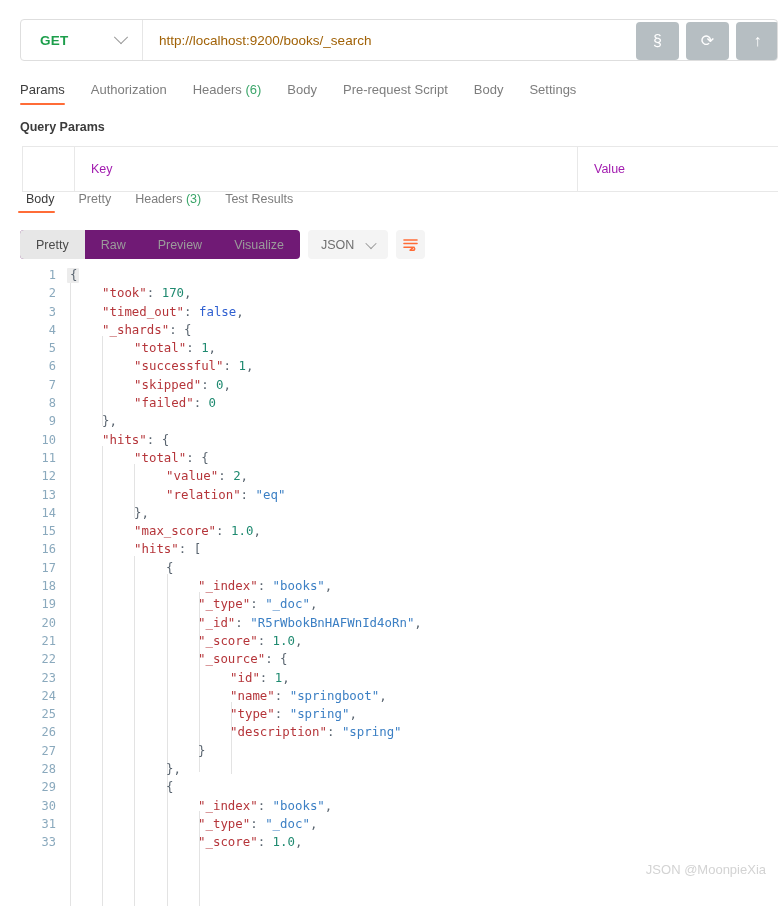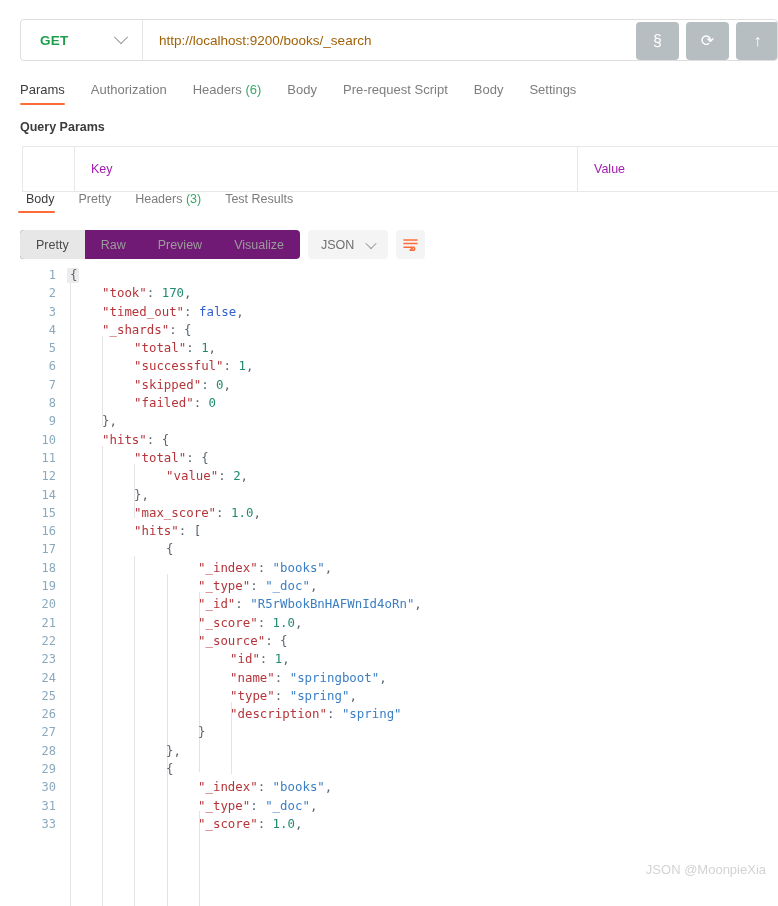--- a/index.html
+++ b/index.html
@@ -392,20 +392,21 @@
       <div class="code-line"><span class="ln">3</span><span class="src" style="left: 102px;"><span class="k">"timed_out"</span><span class="pun">: </span><span class="bool">false</span><span class="pun">,</span></span></div>
       <div class="code-line"><span class="ln">4</span><span class="src" style="left: 102px;"><span class="k">"_shards"</span><span class="pun">: {</span></span></div>
       <div class="code-line"><span class="ln">5</span><span class="src" style="left: 134px;"><span class="k">"total"</span><span class="pun">: </span><span class="num">1</span><span class="pun">,</span></span></div>
       <div class="code-line"><span class="ln">6</span><span class="src" style="left: 134px;"><span class="k">"successful"</span><span class="pun">: </span><span class="num">1</span><span class="pun">,</span></span></div>
       <div class="code-line"><span class="ln">7</span><span class="src" style="left: 134px;"><span class="k">"skipped"</span><span class="pun">: </span><span class="num">0</span><span class="pun">,</span></span></div>
       <div class="code-line"><span class="ln">8</span><span class="src" style="left: 134px;"><span class="k">"failed"</span><span class="pun">: </span><span class="num">0</span></span></div>
       <div class="code-line"><span class="ln">9</span><span class="src" style="left: 102px;"><span class="pun">},</span></span></div>
       <div class="code-line"><span class="ln">10</span><span class="src" style="left: 102px;"><span class="k">"hits"</span><span class="pun">: {</span></span></div>
       <div class="code-line"><span class="ln">11</span><span class="src" style="left: 134px;"><span class="k">"total"</span><span class="pun">: {</span></span></div>
       <div class="code-line"><span class="ln">12</span><span class="src" style="left: 166px;"><span class="k">"value"</span><span class="pun">: </span><span class="num">2</span><span class="pun">,</span></span></div>
+      <div class="code-line"><span class="ln">13</span><span class="src" style="left: 166px;"><span class="k">"relation"</span><span class="pun">: </span><span class="str">"eq"</span></span></div>
       <div class="code-line"><span class="ln">14</span><span class="src" style="left: 134px;"><span class="pun">},</span></span></div>
       <div class="code-line"><span class="ln">15</span><span class="src" style="left: 134px;"><span class="k">"max_score"</span><span class="pun">: </span><span class="num">1.0</span><span class="pun">,</span></span></div>
       <div class="code-line"><span class="ln">16</span><span class="src" style="left: 134px;"><span class="k">"hits"</span><span class="pun">: [</span></span></div>
       <div class="code-line"><span class="ln">17</span><span class="src" style="left: 166px;"><span class="pun">{</span></span></div>
       <div class="code-line"><span class="ln">18</span><span class="src" style="left: 198px;"><span class="k">"_index"</span><span class="pun">: </span><span class="str">"books"</span><span class="pun">,</span></span></div>
       <div class="code-line"><span class="ln">19</span><span class="src" style="left: 198px;"><span class="k">"_type"</span><span class="pun">: </span><span class="str">"_doc"</span><span class="pun">,</span></span></div>
       <div class="code-line"><span class="ln">20</span><span class="src" style="left: 198px;"><span class="k">"_id"</span><span class="pun">: </span><span class="str">"R5rWbokBnHAFWnId4oRn"</span><span class="pun">,</span></span></div>
       <div class="code-line"><span class="ln">21</span><span class="src" style="left: 198px;"><span class="k">"_score"</span><span class="pun">: </span><span class="num">1.0</span><span class="pun">,</span></span></div>
       <div class="code-line"><span class="ln">22</span><span class="src" style="left: 198px;"><span class="k">"_source"</span><span class="pun">: {</span></span></div>
       <div class="code-line"><span class="ln">23</span><span class="src" style="left: 230px;"><span class="k">"id"</span><span class="pun">: </span><span class="num">1</span><span class="pun">,</span></span></div>

